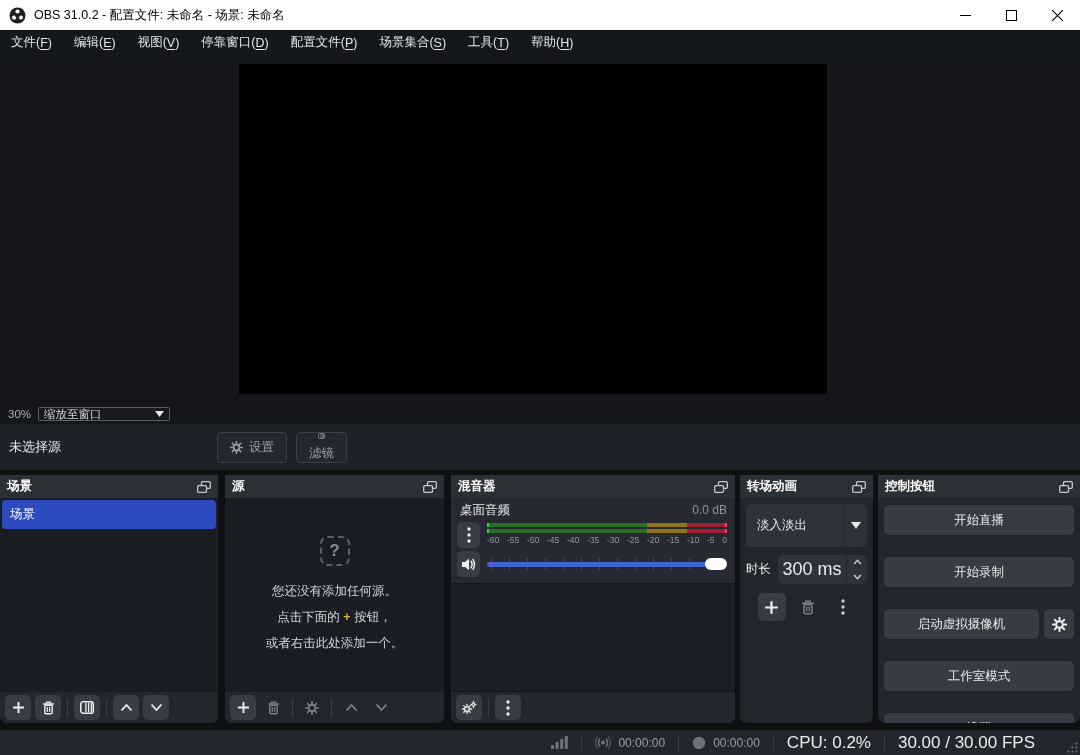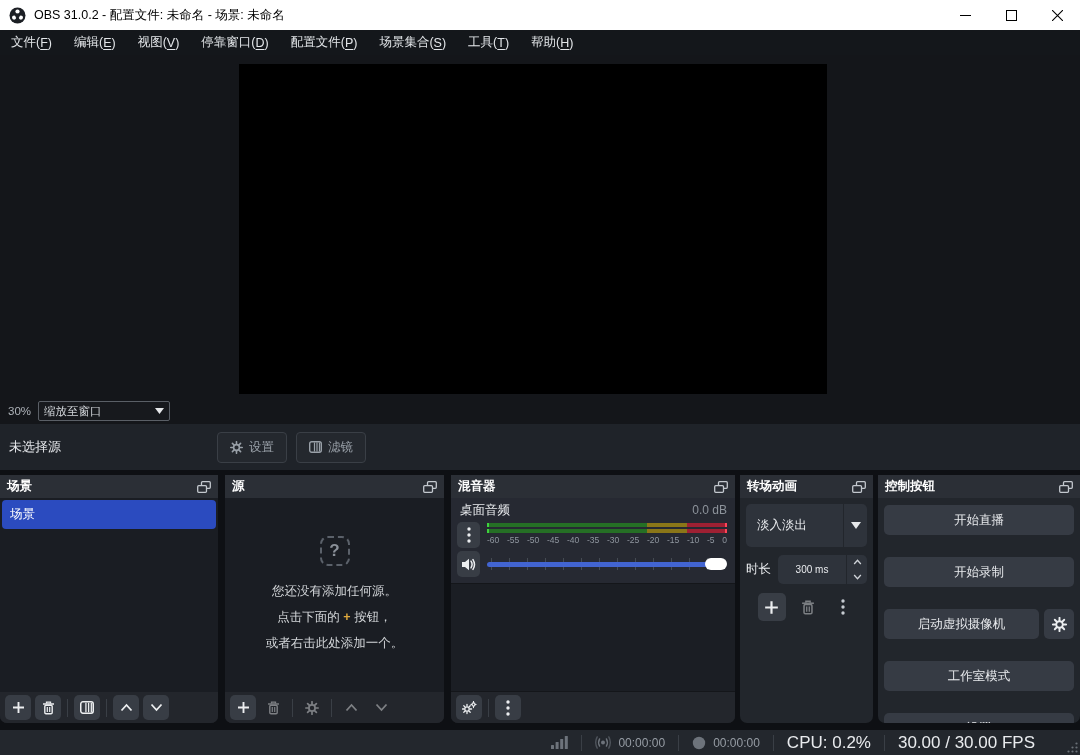--- a/index.html
+++ b/index.html
@@ -17,32 +17,32 @@
   #menubar { position:absolute; left:0; top:30px; width:1080px; height:25px; background:#14171b;
     display:flex; align-items:center; color:#e3e6e9; font-size:12.5px; }
   .menu-item { padding:0 11px; height:100%; display:flex; align-items:center; cursor:default; }
   .menu-item u { text-underline-offset:2px; }
 
   
   #preview-region { position:absolute; left:0; top:55px; width:1080px; height:369px; background:#14161a; }
   #preview-canvas { position:absolute; left:239px; top:9px; width:588px; height:330px; background:#000; }
   #zoom-row { position:absolute; left:8px; bottom:3px; display:flex; align-items:center; gap:7px; }
   #zoom-level { color:#aeb3b9; font-size:11.5px; }
-  #zoom-dropdown { width:132px; height:20px; border:1px solid #5a5f66; background:#17191d; border-radius:2px;
+  #zoom-dropdown { width:132px; height:14px; border:1px solid #5a5f66; background:#17191d; border-radius:2px;
     display:flex; align-items:center; color:#d2d6da; font-size:11.5px; padding:0 5px;gap:18px; }
   #zoom-dropdown .dd-arrow { margin-left:auto; }
 
   
   #context-bar { position:absolute; left:0; top:424px; width:1080px; height:46px; background:#1f2329;
     display:flex; align-items:center; }
   #no-source-label { color:#e8eaed; font-size:13px; margin-left:9px; }
   .ctx-btn { height:31px; border:1px solid #3a3f46; border-radius:4px; background:#24282e; color:#99a0a8;
     font-size:12.5px; display:flex; align-items:center; gap:6px; padding:0 12px; }
   #ctx-settings-btn { position:absolute; left:217px; }
-  #ctx-filters-btn { position:absolute; left:296px; }
+  #ctx-filters-btn { position:absolute; left:296px;flex-direction:column; }
 
   
   .dock { position:absolute; top:475px; height:248px; background:#22262c; border-radius:0 0 7px 7px;
     display:flex; flex-direction:column; overflow:hidden; }
   #dock-scenes { left:0; width:218px; }
   #dock-sources { left:225px; width:219px; }
   #dock-mixer { left:451px; width:284px; }
   #dock-transitions { left:740px; width:133px; }
   #dock-controls { left:878px; width:202px; }
   .dock-header { height:23px; flex:none; background:#2b2f36; display:flex; align-items:center; padding:0 7px; }
@@ -86,21 +86,21 @@
 
   
   #transitions-body { flex:1; padding:6px; display:flex; flex-direction:column; }
   #transition-select { height:43px; background:#2e333b; border-radius:5px; display:flex; align-items:center;
     color:#e9ebee; font-size:12.5px; padding-left:11px; }
   #transition-select .sel-arrow { margin-left:auto; width:24px; height:100%; border-left:1px solid #22262c;
     display:flex; align-items:center; justify-content:center; }
   #duration-row { display:flex; align-items:center; margin-top:8px; }
   #duration-label { color:#e9ebee; font-size:12.5px; margin-right:7px; }
   #duration-spin { flex:1; height:29px; background:#2e333b; border-radius:5px; display:flex; align-items:center; }
-  #duration-value { flex:1; text-align:center; color:#e9ebee; font-size:10px; }
+  #duration-value { flex:1; text-align:center; color:#e9ebee; font-size:18px; }
   #spin-arrows { width:21px; height:100%; border-left:1px solid #22262c; display:flex; flex-direction:column; }
   .spin-btn { flex:1; display:flex; align-items:center; justify-content:center; }
   #transition-btn-row { display:flex; align-items:center; justify-content:center; gap:9px; margin-top:9px; }
   #transition-btn-row .tb-btn.add { width:28px; height:28px; }
 
   
   #controls-body { flex:1; padding:7px 6px 6px 6px; display:flex; flex-direction:column; gap:22px; }
   .control-btn { height:30px; border-radius:5px; background:#363b44; color:#e9ebee; font-size:12.5px;
     display:flex; align-items:center; justify-content:center; }
   #vcam-row { display:flex; gap:5px; }

